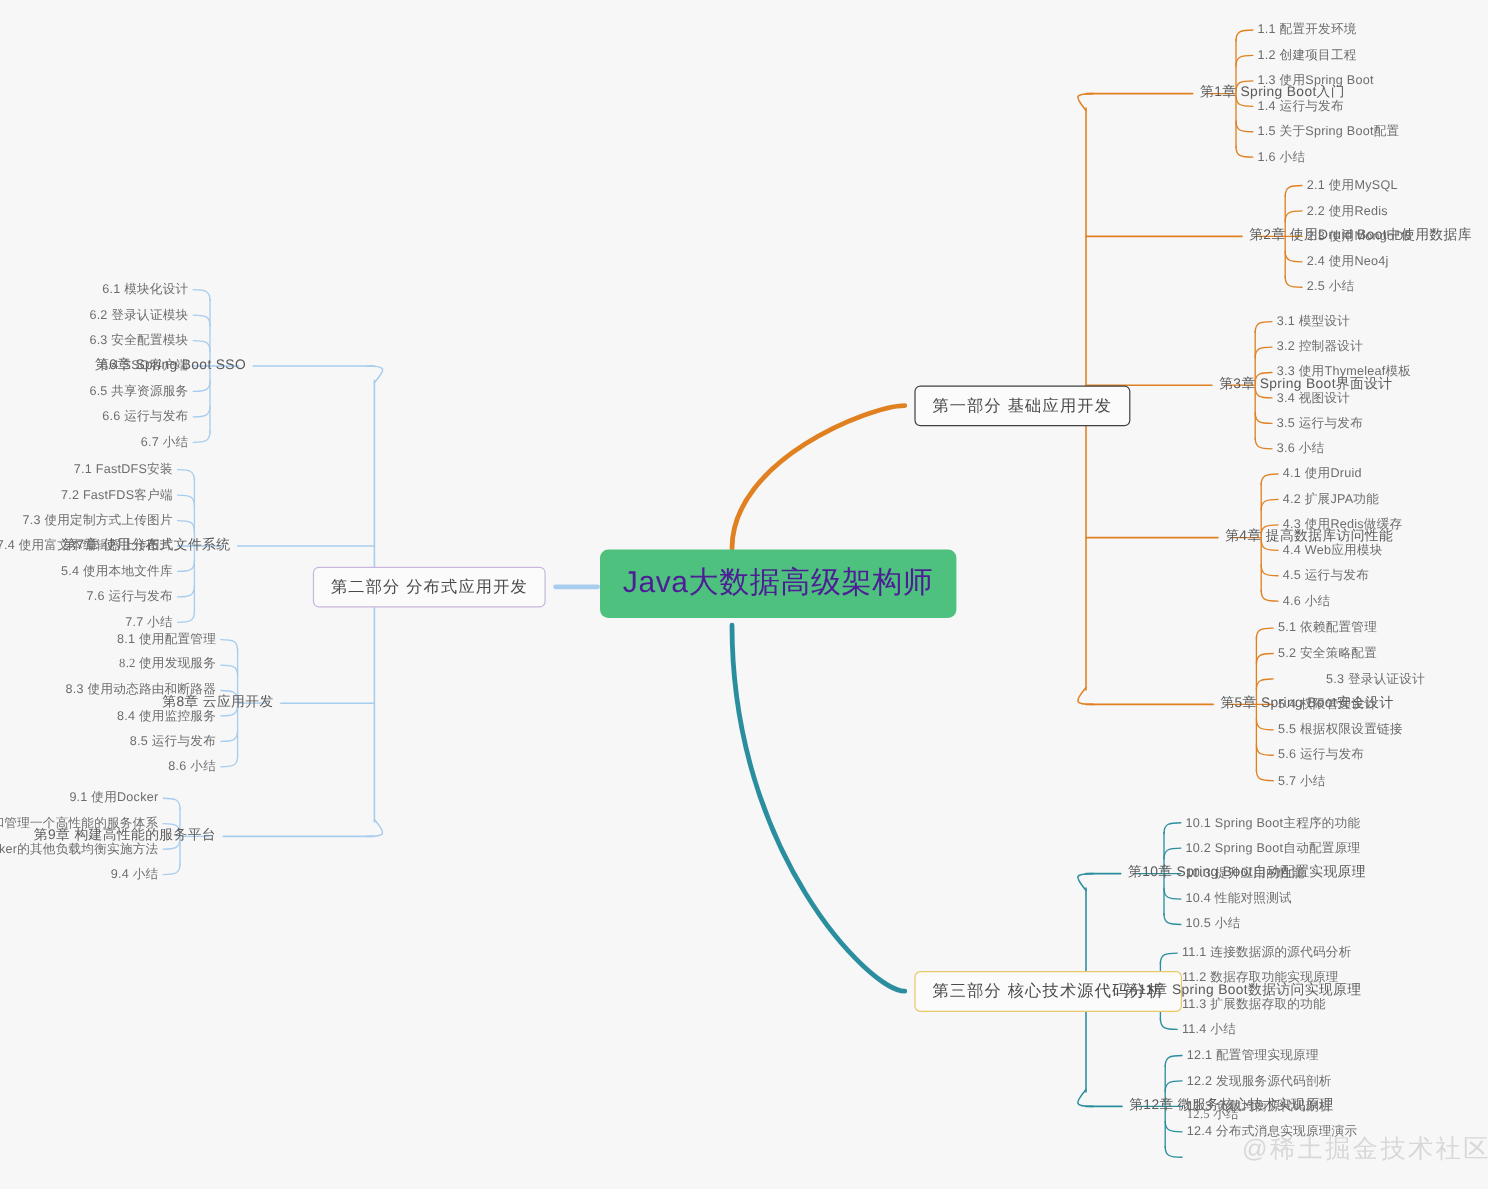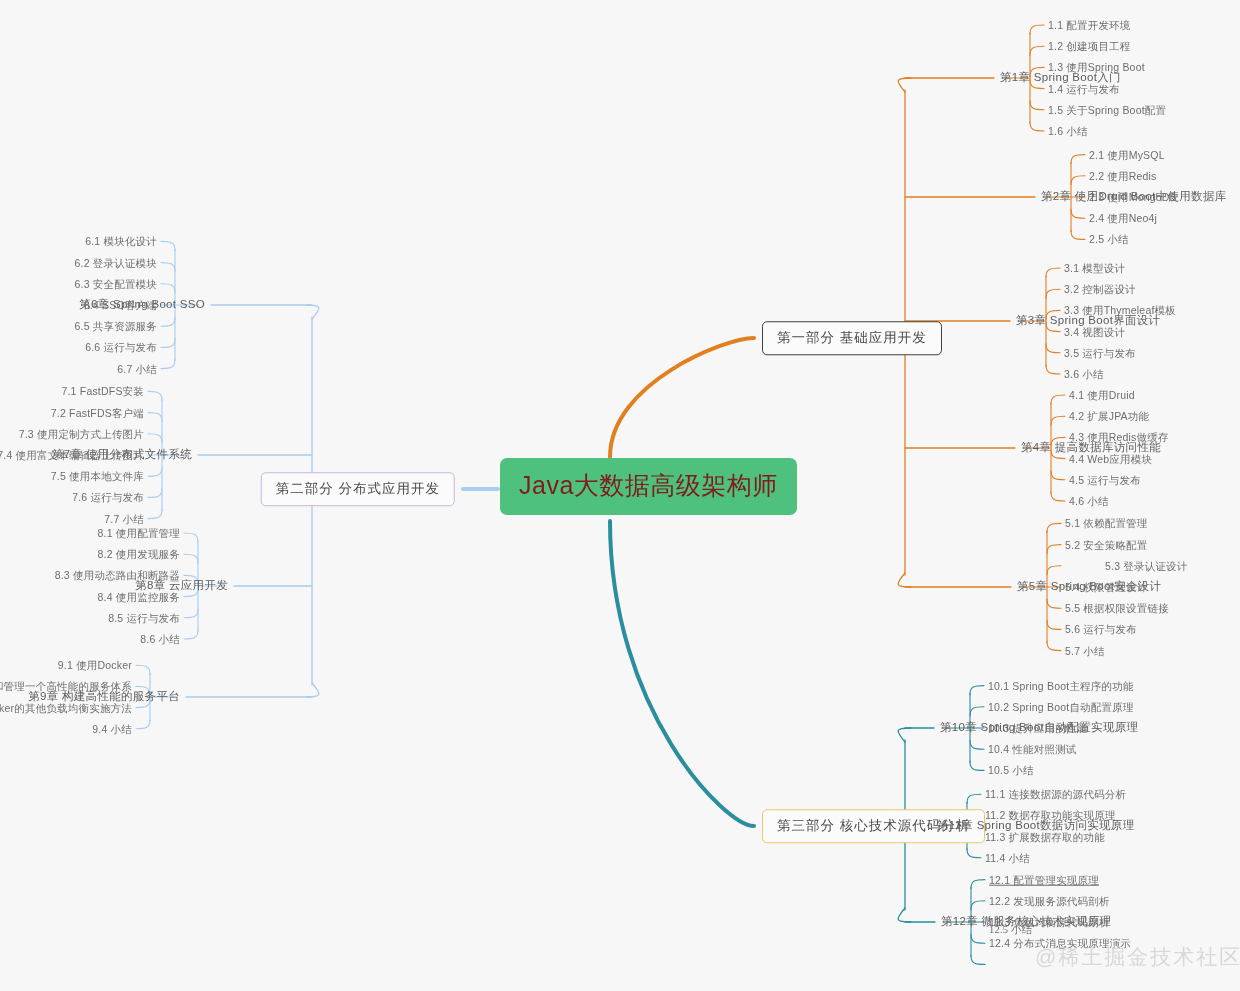--- a/index.html
+++ b/index.html
@@ -26,21 +26,21 @@
     pointer-events: none;
   }
   .node {
     position: absolute;
     white-space: nowrap;
     line-height: 1;
   }
   
   .root {
     background: #4ec17f;
-    color: #7f1d1d;
+    color: #4c1d95;
     font-size: 25px;
     font-weight: 500;
     padding: 15px 19px 17px 19px;
     border-radius: 7px;
     letter-spacing: 0.5px;
   }
   
   .part {
     font-size: 13.5px;
     padding: 9px 14px;
@@ -247,26 +247,26 @@
       <div class="node leaf anchor-right" style="left: 157px; top: 283.8px;">6.3 安全配置模块</div>
       <div class="node leaf anchor-right" style="left: 157px; top: 305px;">6.4 SSO客户端</div>
       <div class="node leaf anchor-right" style="left: 157px; top: 326.2px;">6.5 共享资源服务</div>
       <div class="node leaf anchor-right" style="left: 157px; top: 347.4px;">6.6 运行与发布</div>
       <div class="node leaf anchor-right" style="left: 157px; top: 368.6px;">6.7 小结</div>
       <div class="node chapter anchor-right" style="left: 192px; top: 455px;">第7章 使用分布式文件系统</div>
       <div class="node leaf anchor-right" style="left: 144px; top: 391.4px;">7.1 FastDFS安装</div>
       <div class="node leaf anchor-right" style="left: 144px; top: 412.6px;">7.2 FastFDS客户端</div>
       <div class="node leaf anchor-right" style="left: 144px; top: 433.8px;">7.3 使用定制方式上传图片</div>
       <div class="node leaf anchor-right" style="left: 144px; top: 455px;">7.4 使用富文本编辑器上传图片</div>
-      <div class="node leaf anchor-right" style="left: 144px; top: 476.2px;">7.5 使用本地文件库</div>
+      <div class="node leaf anchor-right" style="left: 144px; top: 476.2px;">5.4 使用本地文件库</div>
       <div class="node leaf anchor-right" style="left: 144px; top: 497.4px;">7.6 运行与发布</div>
       <div class="node leaf anchor-right" style="left: 144px; top: 518.6px;">7.7 小结</div>
       <div class="node chapter anchor-right" style="left: 228px; top: 586px;">第8章 云应用开发</div>
       <div class="node leaf anchor-right" style="left: 180px; top: 533px;">8.1 使用配置管理</div>
-      <div class="node leaf anchor-right" style="left: 180px; top: 554.2px;">8.2 使用发现服务</div>
+      <div class="node leaf anchor-right" style="left: 180px; top: 554.2px; font-family: Liberation Serif, serif;">8.2 使用发现服务</div>
       <div class="node leaf anchor-right" style="left: 180px; top: 575.4px;">8.3 使用动态路由和断路器</div>
       <div class="node leaf anchor-right" style="left: 180px; top: 596.6px; padding-left: 14px;">8.4 使用监控服务</div>
       <div class="node leaf anchor-right" style="left: 180px; top: 617.8px;">8.5 运行与发布</div>
       <div class="node leaf anchor-right" style="left: 180px; top: 639px;">8.6 小结</div>
       <div class="node chapter anchor-right" style="left: 180px; top: 697px;">第9章 构建高性能的服务平台</div>
       <div class="node leaf anchor-right" style="left: 132px; top: 665.2px;">9.1 使用Docker</div>
       <div class="node leaf anchor-right" style="left: 132px; top: 686.4px;">9.2 创建和管理一个高性能的服务体系</div>
       <div class="node leaf anchor-right" style="left: 132px; top: 707.6px;">9.3 使用Docker的其他负载均衡实施方法</div>
       <div class="node leaf anchor-right" style="left: 132px; top: 728.8px;">9.4 小结</div>
       <div class="node part p3 anchor-left" style="left: 762px; top: 826px;">第三部分  核心技术源代码分析</div>
@@ -275,20 +275,20 @@
       <div class="node leaf anchor-left" style="left: 988px; top: 706.8px;">10.2 Spring Boot自动配置原理</div>
       <div class="node leaf anchor-left" style="left: 988px; top: 728px;">10.3 提升应用的性能</div>
       <div class="node leaf anchor-left" style="left: 988px; top: 749.2px;">10.4 性能对照测试</div>
       <div class="node leaf anchor-left" style="left: 988px; top: 770.4px;">10.5 小结</div>
       <div class="node chapter anchor-left" style="left: 937px; top: 826px;">第11章 Spring Boot数据访问实现原理</div>
       <div class="node leaf anchor-left" style="left: 985px; top: 794.2px;">11.1 连接数据源的源代码分析</div>
       <div class="node leaf anchor-left" style="left: 985px; top: 815.4px;">11.2 数据存取功能实现原理</div>
       <div class="node leaf anchor-left" style="left: 985px; top: 836.6px;">11.3 扩展数据存取的功能</div>
       <div class="node leaf anchor-left" style="left: 985px; top: 857.8px;">11.4 小结</div>
       <div class="node chapter anchor-left" style="left: 941px; top: 922px;">第12章 微服务核心技术实现原理</div>
-      <div class="node leaf anchor-left" style="left: 989px; top: 879.6px; text-decoration: underline;">12.1 配置管理实现原理</div>
+      <div class="node leaf anchor-left" style="left: 989px; top: 879.6px;">12.1 配置管理实现原理</div>
       <div class="node leaf anchor-left" style="left: 989px; top: 900.8px;">12.2 发现服务源代码剖析</div>
       <div class="node leaf anchor-left" style="left: 989px; top: 922px;">12.3 负载均衡源代码剖析</div>
       <div class="node leaf anchor-left" style="left: 989px; top: 943.2px;">12.4 分布式消息实现原理演示</div>
       <div class="node leaf anchor-left" style="left: 989px; top: 930px; font-family: Liberation Serif, serif;">12.5 小结</div>
     </div>
   <div class="watermark" style="left:1035px; top:957px;">@稀土掘金技术社区</div>
 </div>
 
 </body></html>

